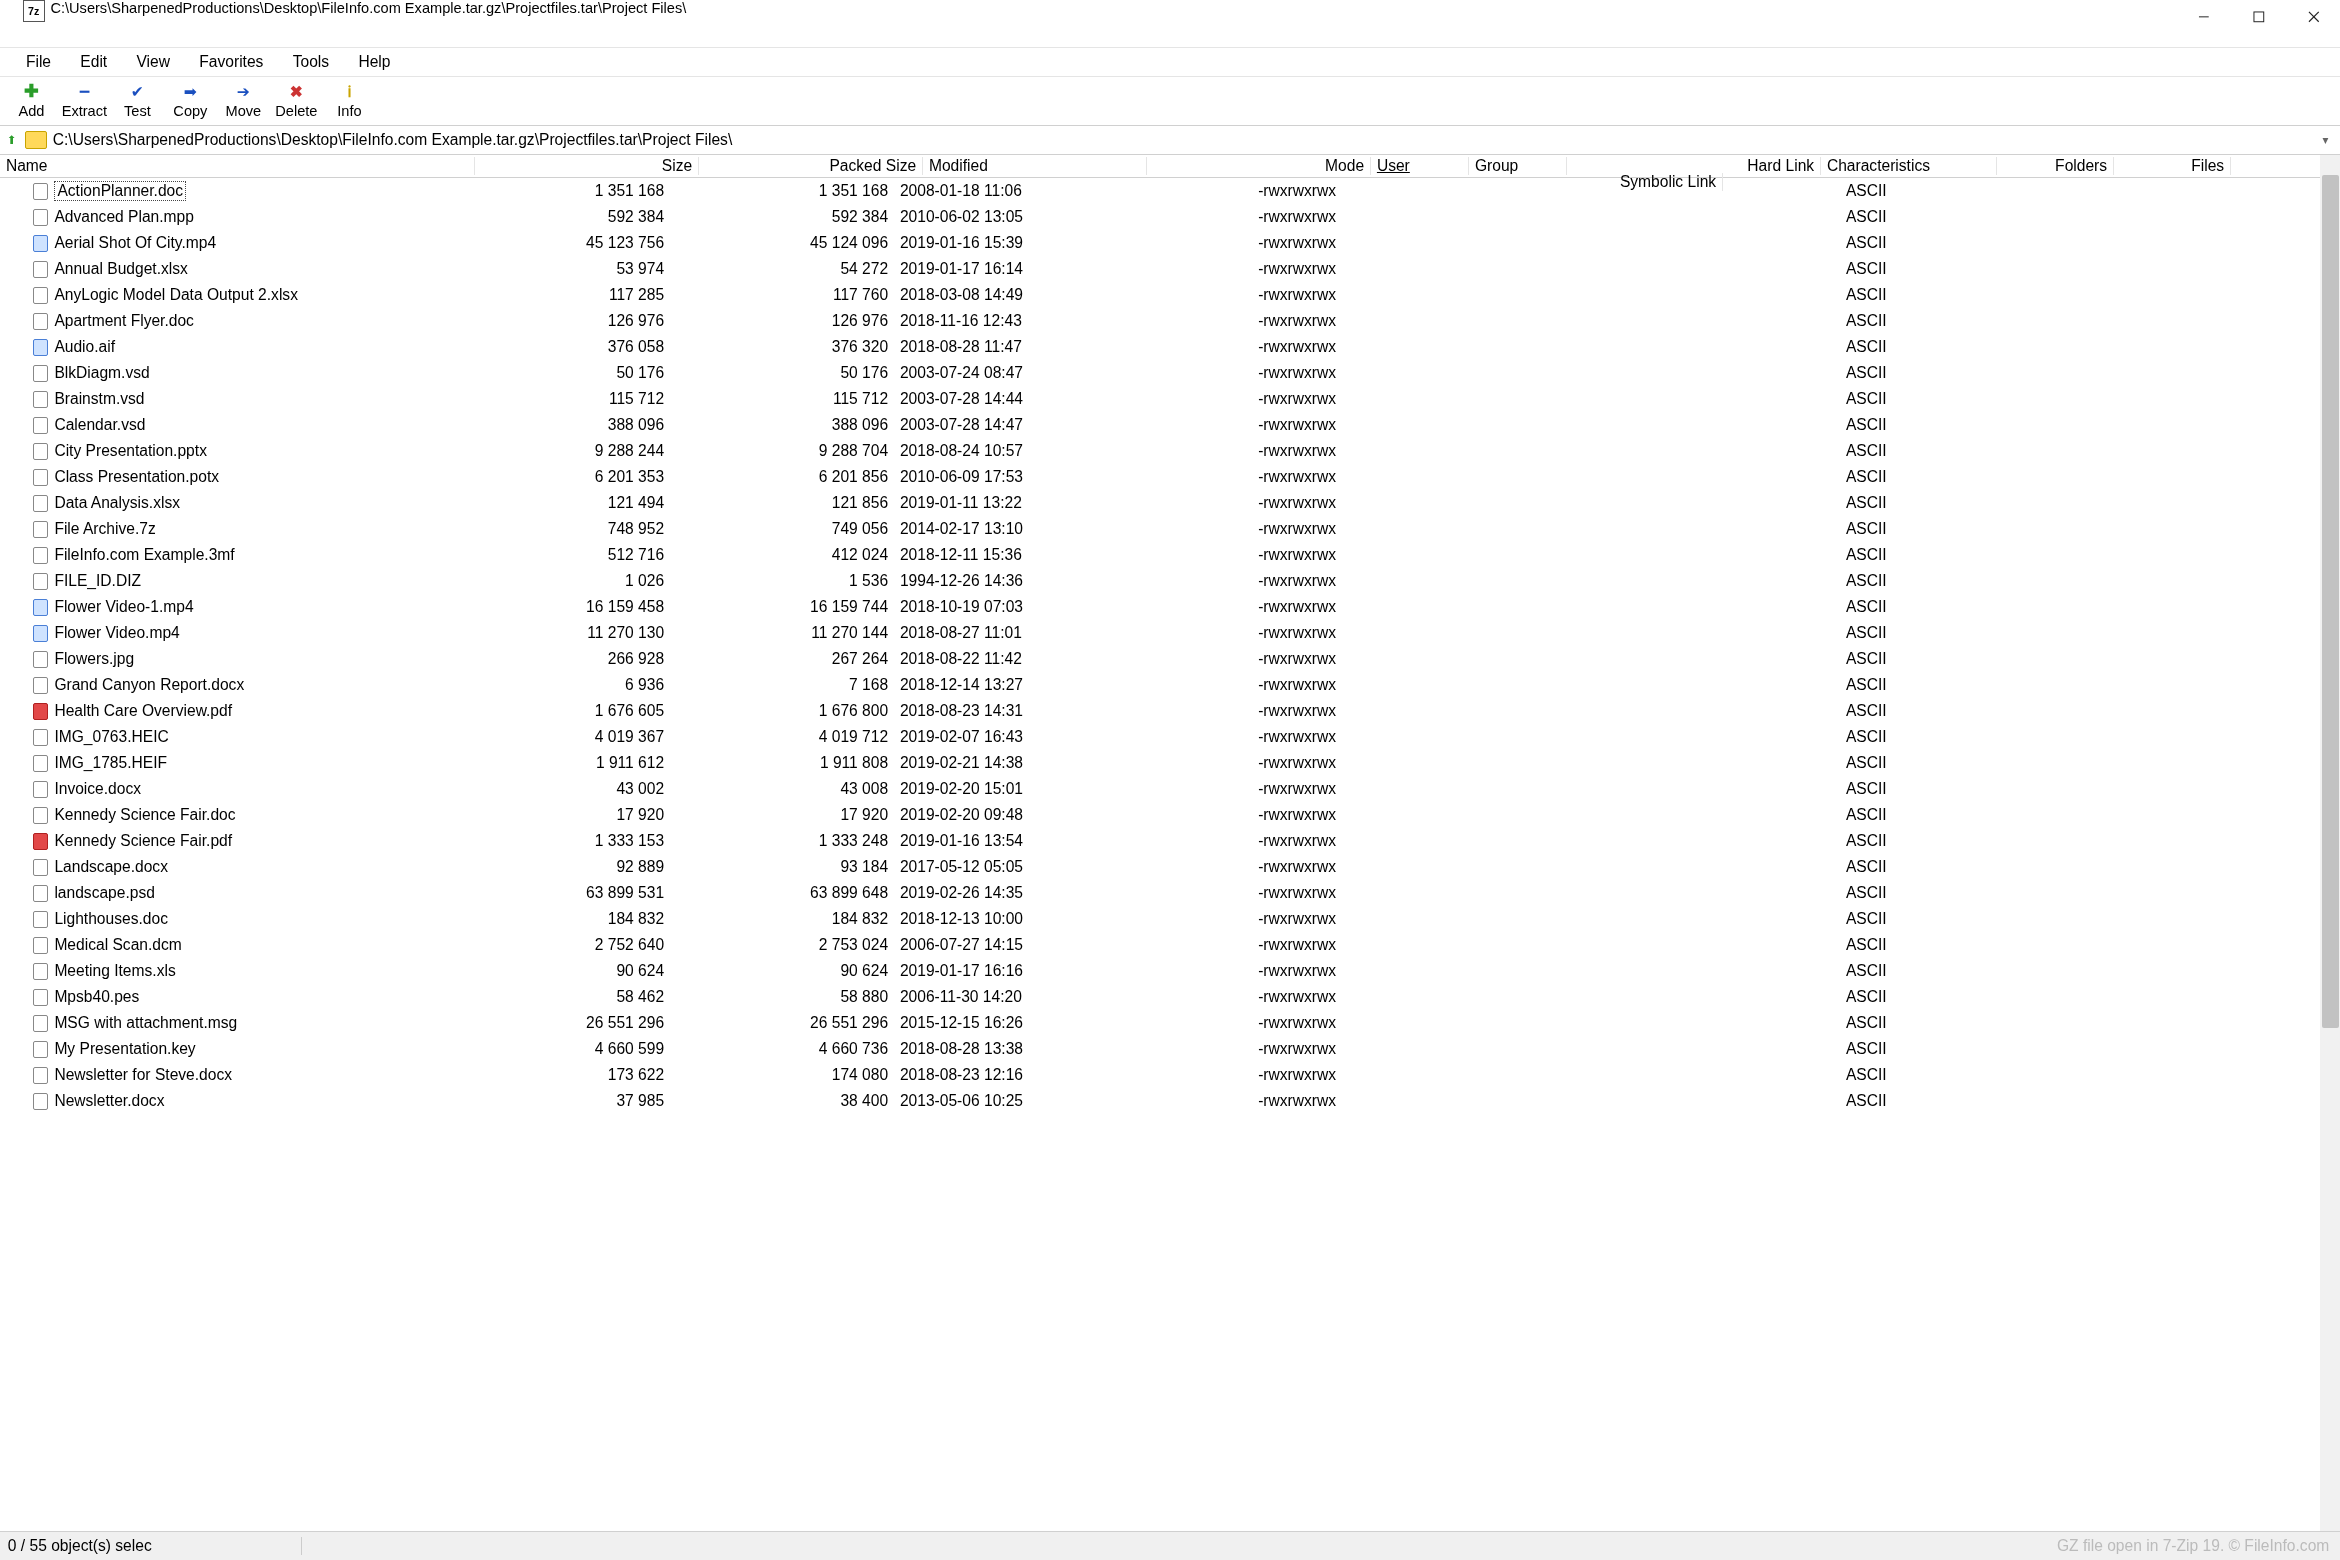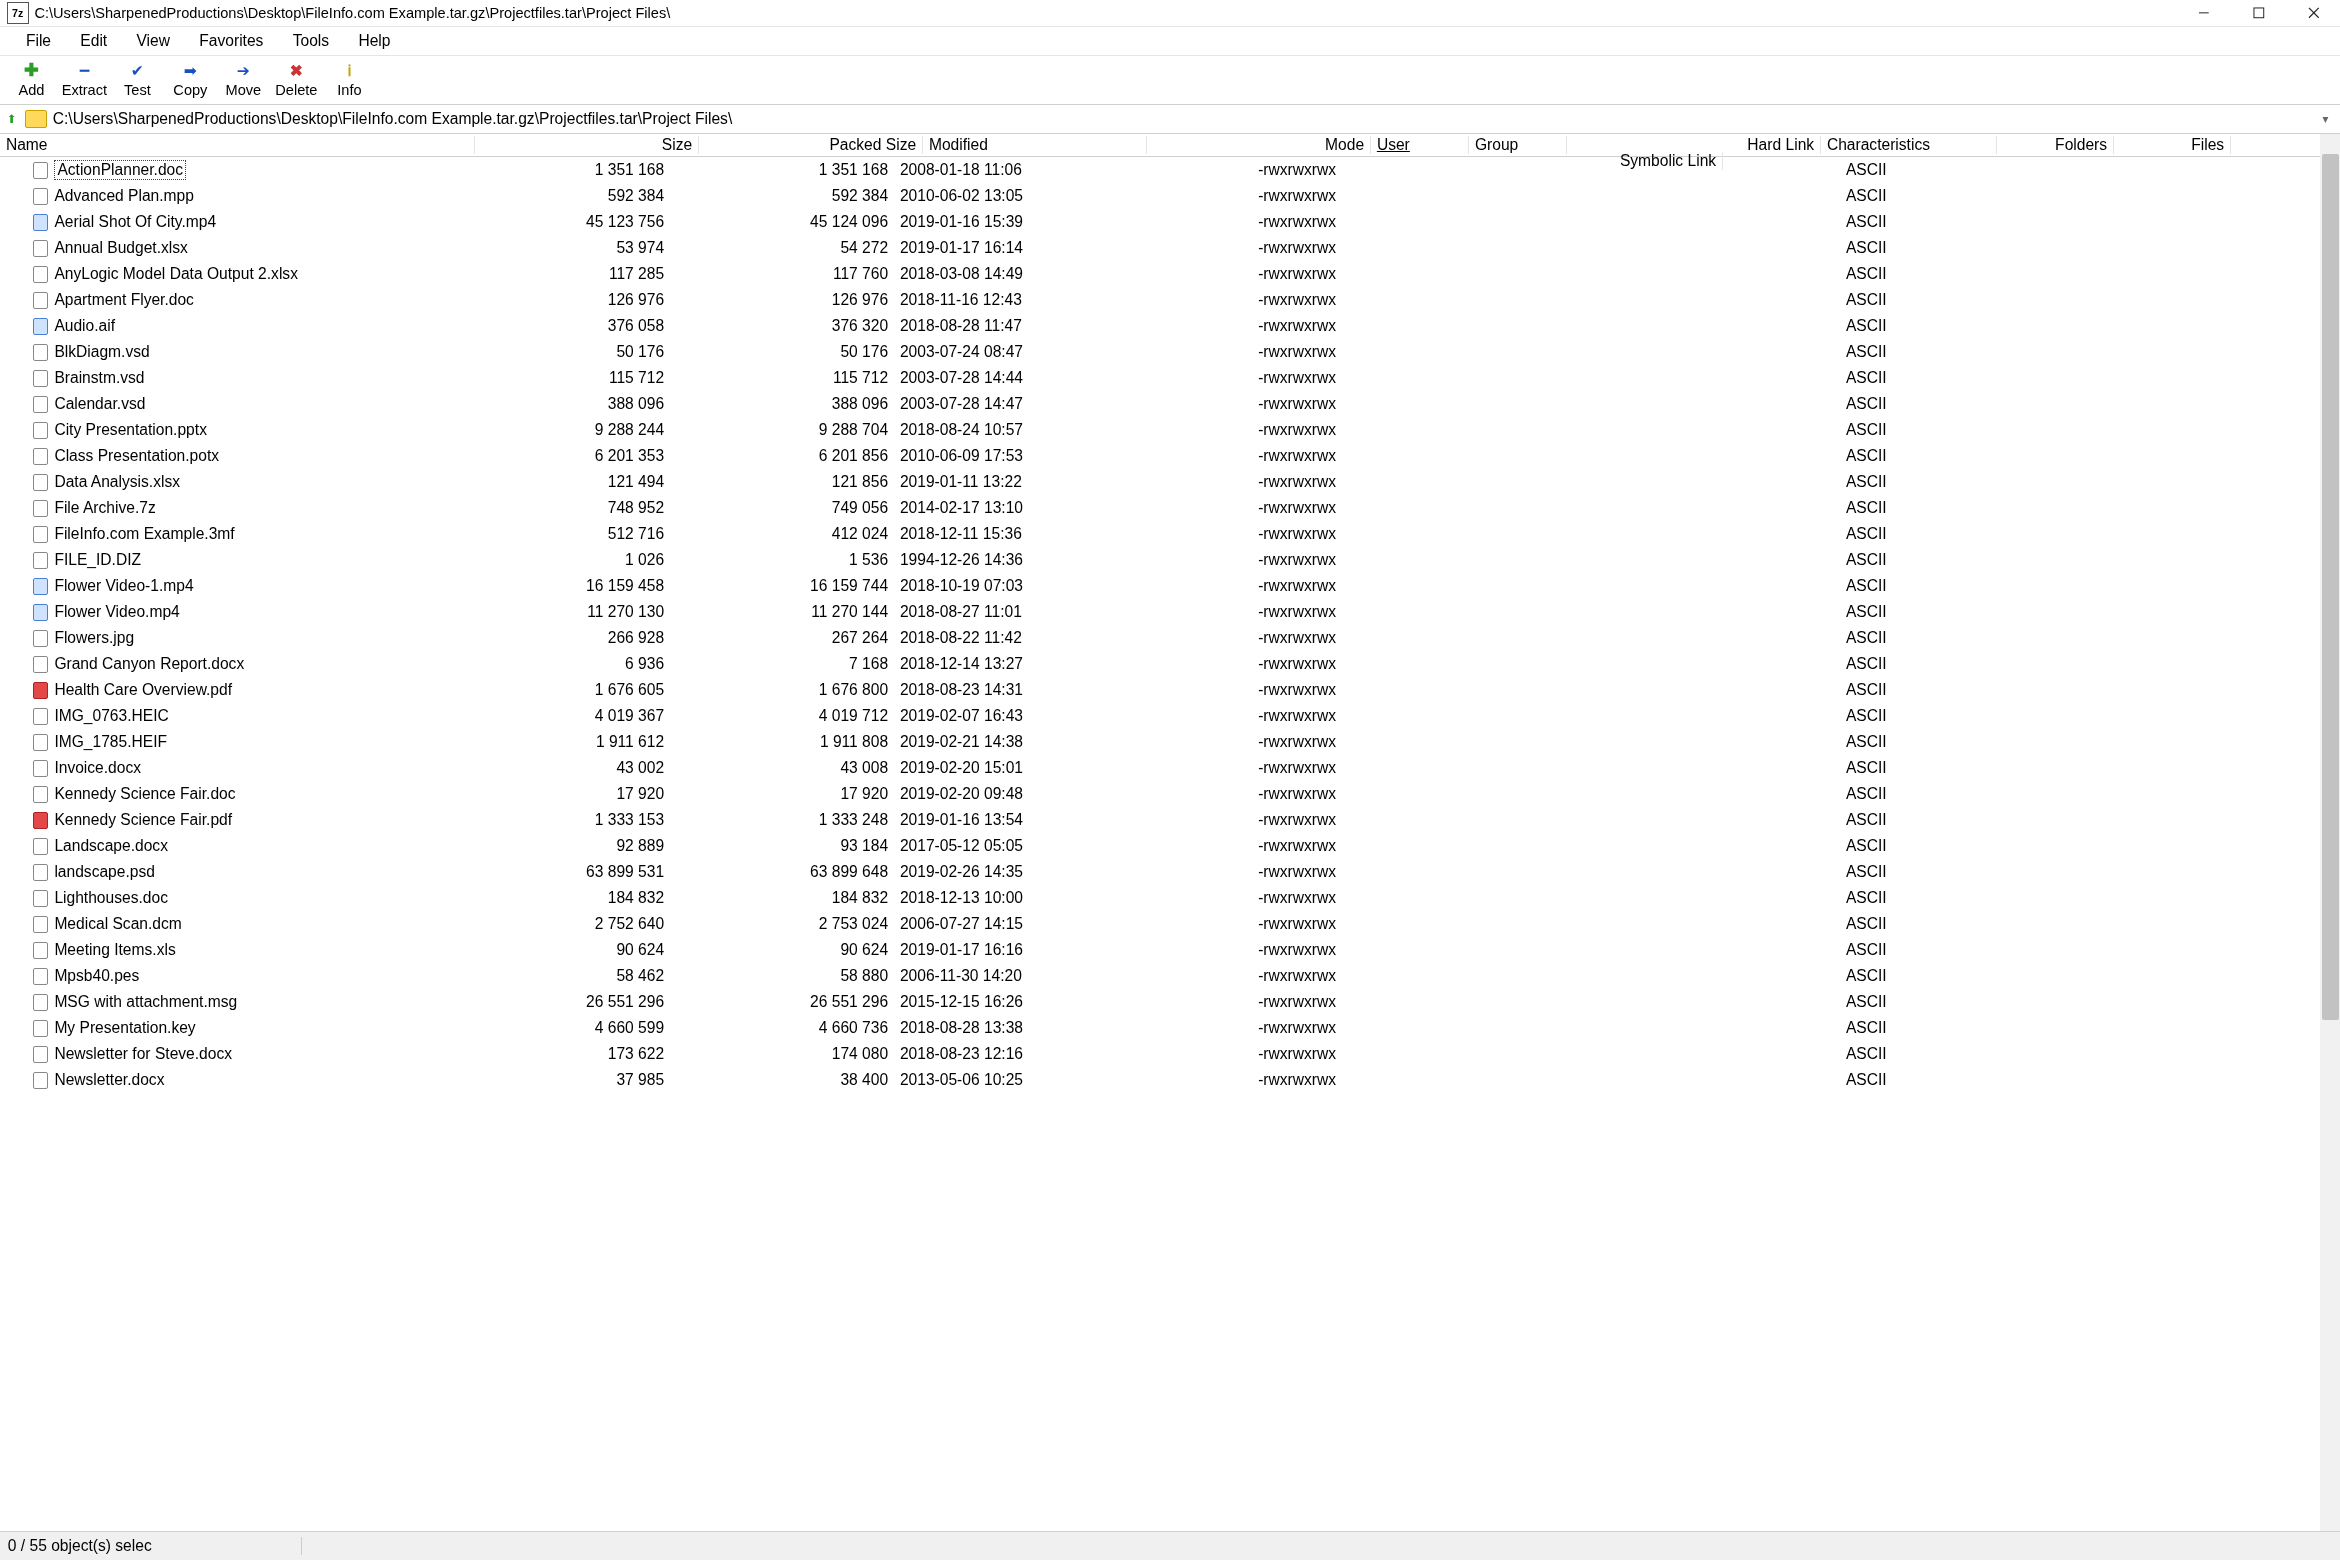--- a/index.html
+++ b/index.html
@@ -8,24 +8,24 @@
     font-family: "Segoe UI", Tahoma, sans-serif;
     font-size: 13.7px;
     background: #fff;
     color: #000;
     height: 100%;
     overflow: hidden;
   }
   .window { display:flex; flex-direction:column; height:1560px; width:2341px; }
   
   .titlebar {
-    height:27px;
-    display:flex; align-items:center;
+    height:48px;
+    display:flex; align-items:flex-start;
     border-bottom:1px solid #e5e5e5;
-    padding-left:7px;
+    padding-left:23px;
   }
   .titlebar .icon { width:21.5px; height:21.5px; margin-right:5.9px; border:1px solid #555; display:flex; align-items:center; justify-content:center; font-size:10.7px; font-weight:bold; background:#fff;}
   .titlebar .title { font-size:14.6px; }
   .titlebar-spacer { flex:1; }
   .win-controls { display:flex; }
   .win-btn { width:55px; height:33px; display:flex; align-items:center; justify-content:center; font-size:13.7px; }
   .win-btn svg { width:13.7px; height:13.7px; stroke:#222; stroke-width:1; fill:none; }
   .win-btn.close svg { stroke-width:1.2; }
   
   .menubar {
@@ -855,16 +855,17 @@
           </div>
         </div>
     </div>
     <div class="scrollbar">
       <div class="scroll-thumb"></div>
     </div>
   </div>
 
   <div class="statusbar">
     <div class="status-left">0 / 55 object(s) selec</div>
+    <div class="status-right">GZ file open in 7-Zip 19. © FileInfo.com</div>
   </div>
 
 </div>
 
 
 </body></html>

